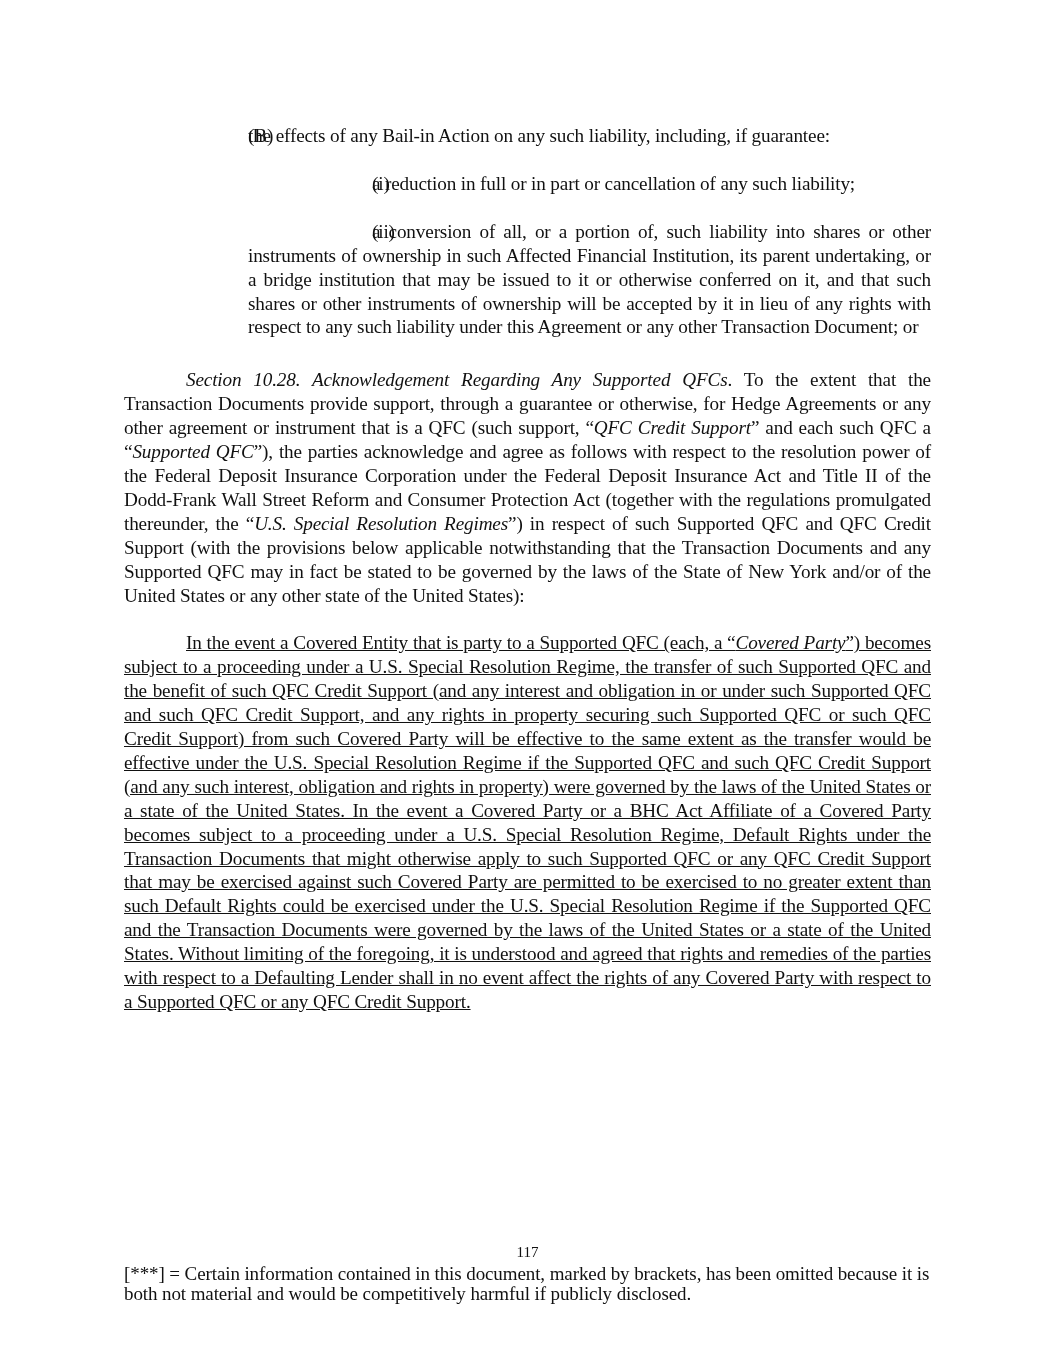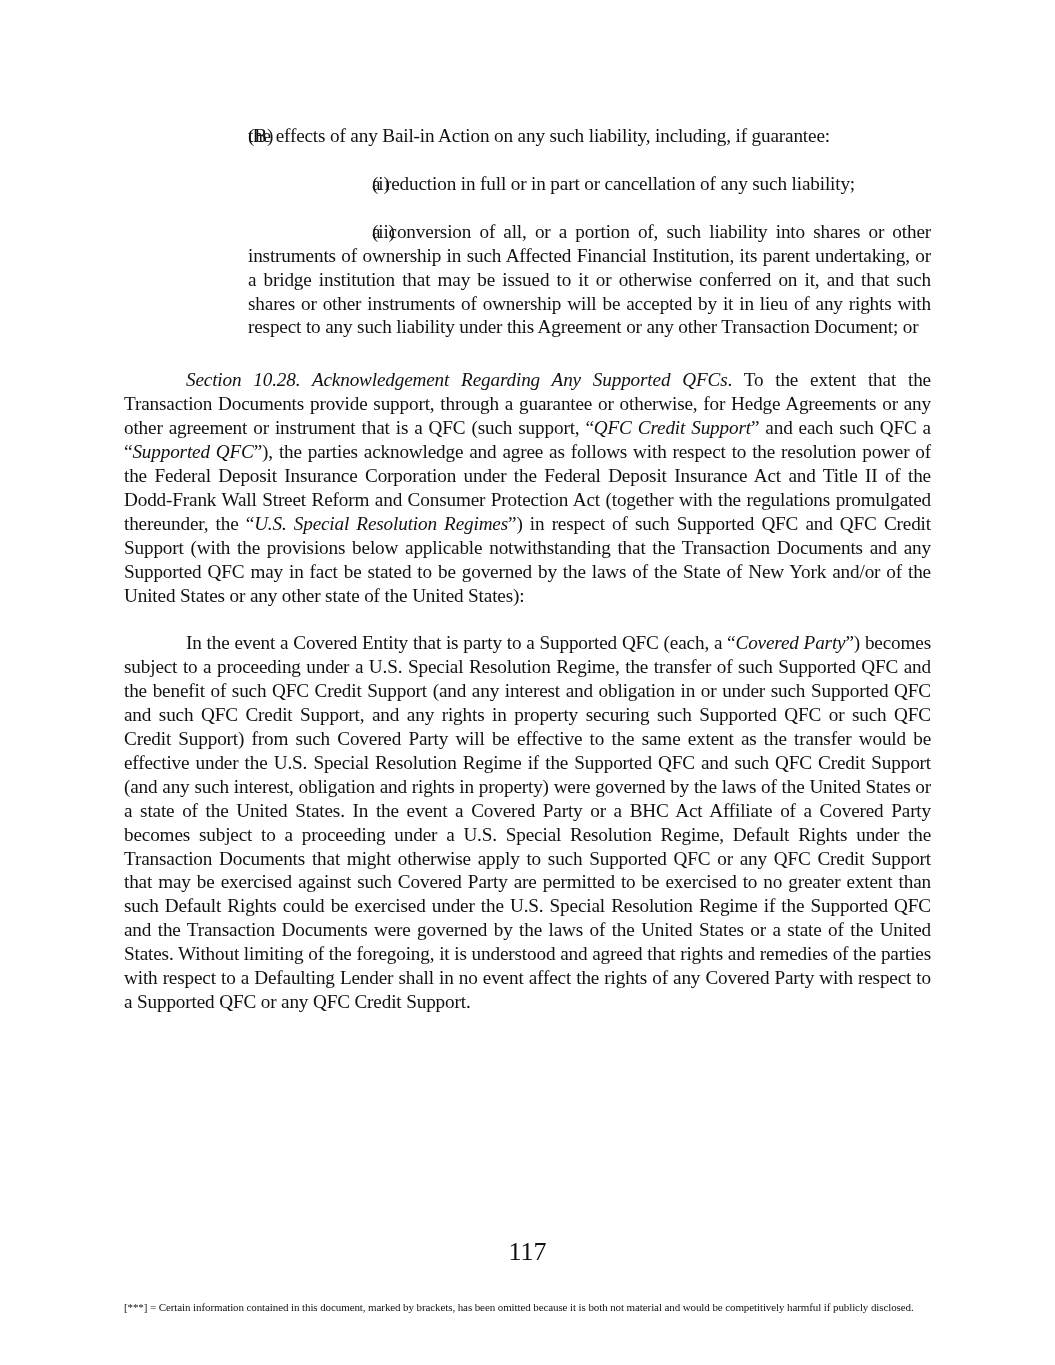--- a/index.html
+++ b/index.html
@@ -46,37 +46,38 @@
   }
   .sub .num { width: 62px; }
   .sub-i { text-align: left; }
   .section {
     text-indent: 62px;
     margin-bottom: 24px;
     margin-top: 29px;
   }
   .body-para {
     text-indent: 62px;
+    text-decoration: underline;
   }
   i, .it { font-style: italic; }
   .page-number {
     position: absolute;
     top: 1240px;
     left: 0;
     width: 1055px;
     text-align: center;
-    font-size: 26px;
+    font-size: 15px;
     line-height: 24px;
   }
   .footnote {
     position: absolute;
     left: 124px;
-    top: 1298px;
+    top: 1264px;
     width: 807px;
-    font-size: 11px;
+    font-size: 19px;
     line-height: 19.5px;
     text-align: left;
     letter-spacing: -0.1px;
   }
 </style>
 </head>
 <body>
 
 <div class="page">
 

